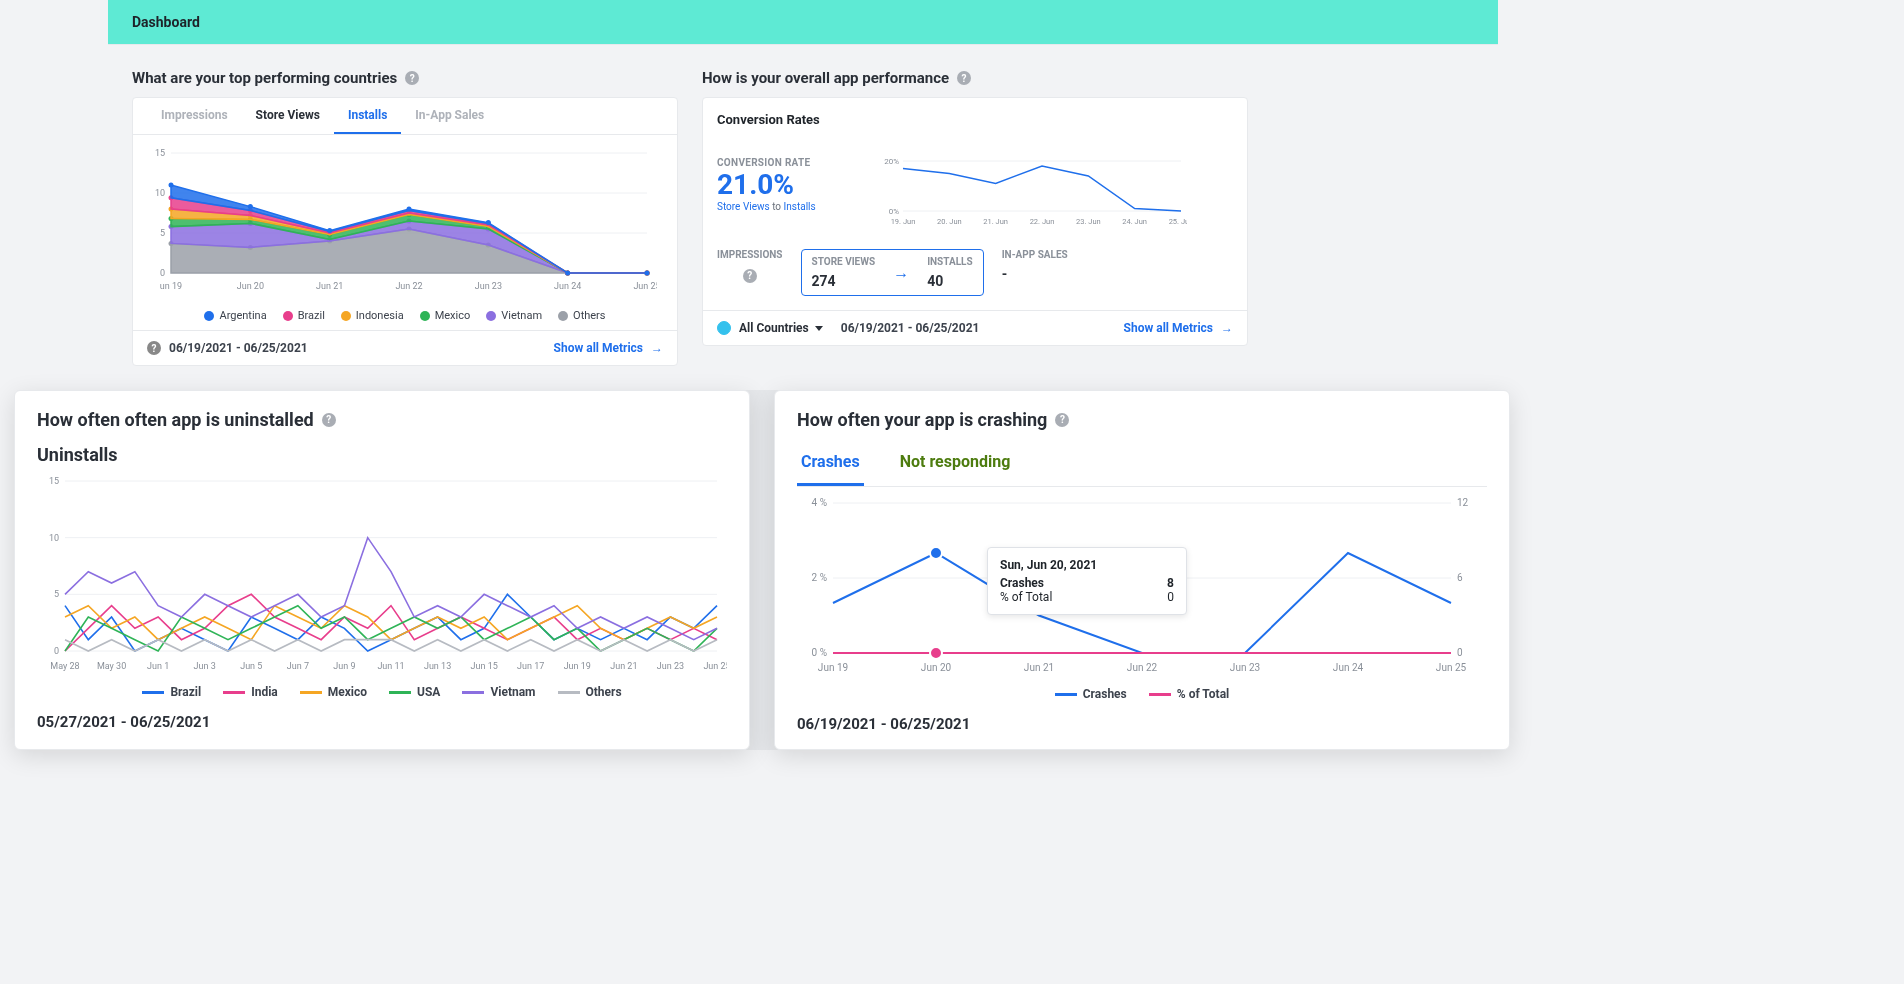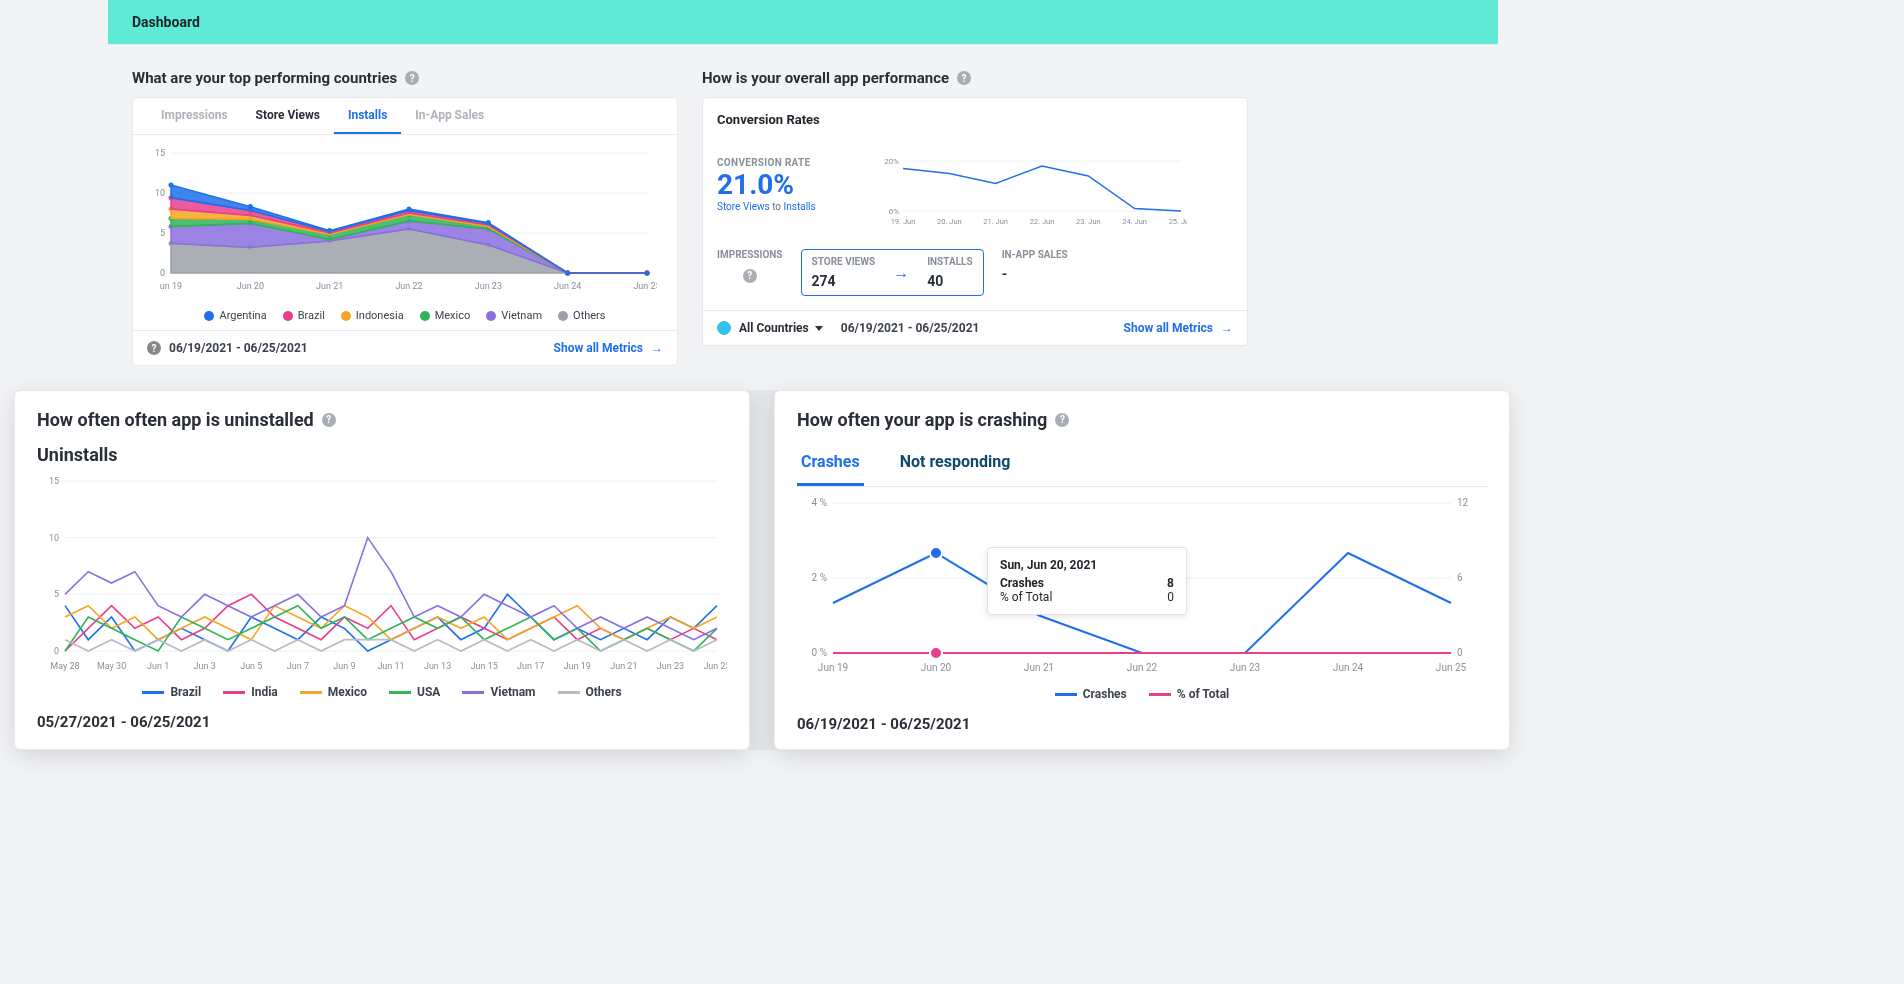--- a/index.html
+++ b/index.html
@@ -36,21 +36,21 @@
   .countries-pill { border:1px solid #34c1ed; border-radius:50%; width:14px; height:14px; background:#34c1ed; display:inline-block;}
   .dropdown { font-size:12px; font-weight:700; color:#2a2f37; display:inline-flex; align-items:center; gap:6px; cursor:pointer;}
   .triangle { width:0;height:0; border-left:4px solid transparent; border-right:4px solid transparent; border-top:5px solid #2a2f37;}
 
   .bottom-row { display:flex; gap:24px; padding:0 14px 14px 14px; width:1520px;}
   .big-card { background:#fff; border:1px solid #e7e9ec; border-radius:6px; box-shadow:0 6px 24px rgba(0,0,0,.12); flex:1; padding:18px 22px 16px 22px;}
   .big-title { font-weight:700; font-size:18px; color:#2a2f37; margin-bottom:10px;}
   .mini-legend{ display:flex; gap:22px; justify-content:center; font-size:12px; color:#3d434d; margin-top:6px;}
   .mini-legend .swatch { width:22px; height:3px; display:inline-block; margin-right:6px; vertical-align:middle;}
   .tabs-lg { display:flex; gap:32px; border-bottom:1px solid #e7e9ec; margin-bottom:10px;}
-  .tab-lg{ font-weight:700; font-size:16px; padding:8px 4px 12px 4px; color:#0c4a6e; cursor:pointer;}
+  .tab-lg{ font-weight:700; font-size:16px; padding:8px 4px 12px 4px; color:#4d7c0f; cursor:pointer;}
   .tab-lg.active{ color:#1f6feb; border-bottom:3px solid #1f6feb;}
   .footer-date { font-weight:700; font-size:15px; color:#2a2f37; padding-top:14px;}
   .tooltip { position:absolute; background:#fff; border:1px solid #dfe2e7; border-radius:4px; padding:10px 12px; font-size:12px; box-shadow:0 2px 6px rgba(0,0,0,.1); width:200px;margin-left:40px;}
   .tooltip .tt-row{ display:flex; justify-content:space-between;}
   .tooltip .tt-title{ font-weight:700; margin-bottom:4px;}
   .sub-card-title { font-weight:700; font-size:13px; padding:14px;}
   .outer-area{ width:1390px; margin-left:108px; background:#e6e8eb; height:360px;}
 </style>
 </head>
 <body>

